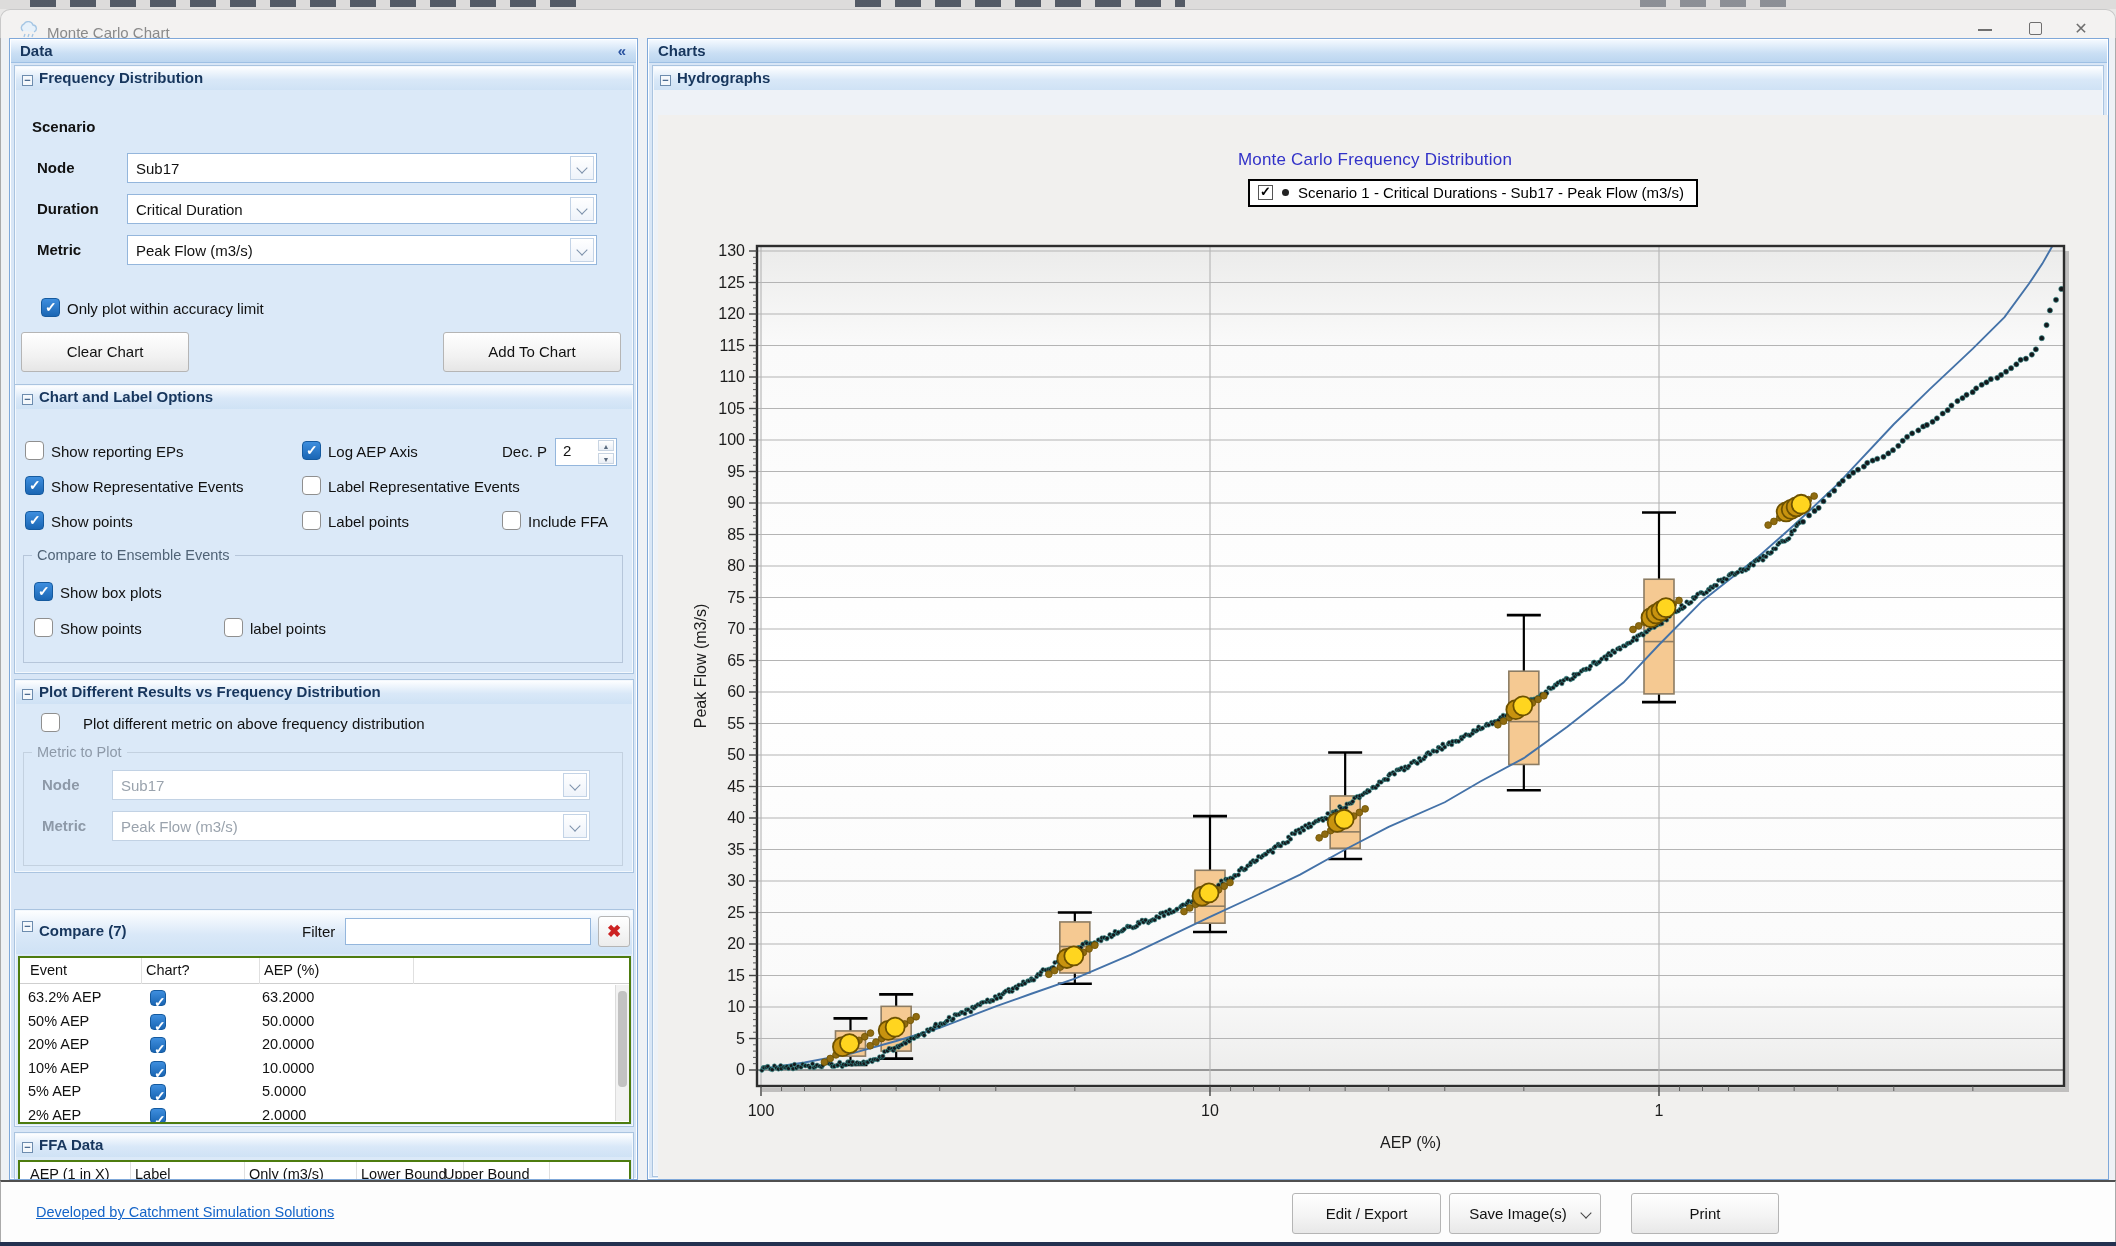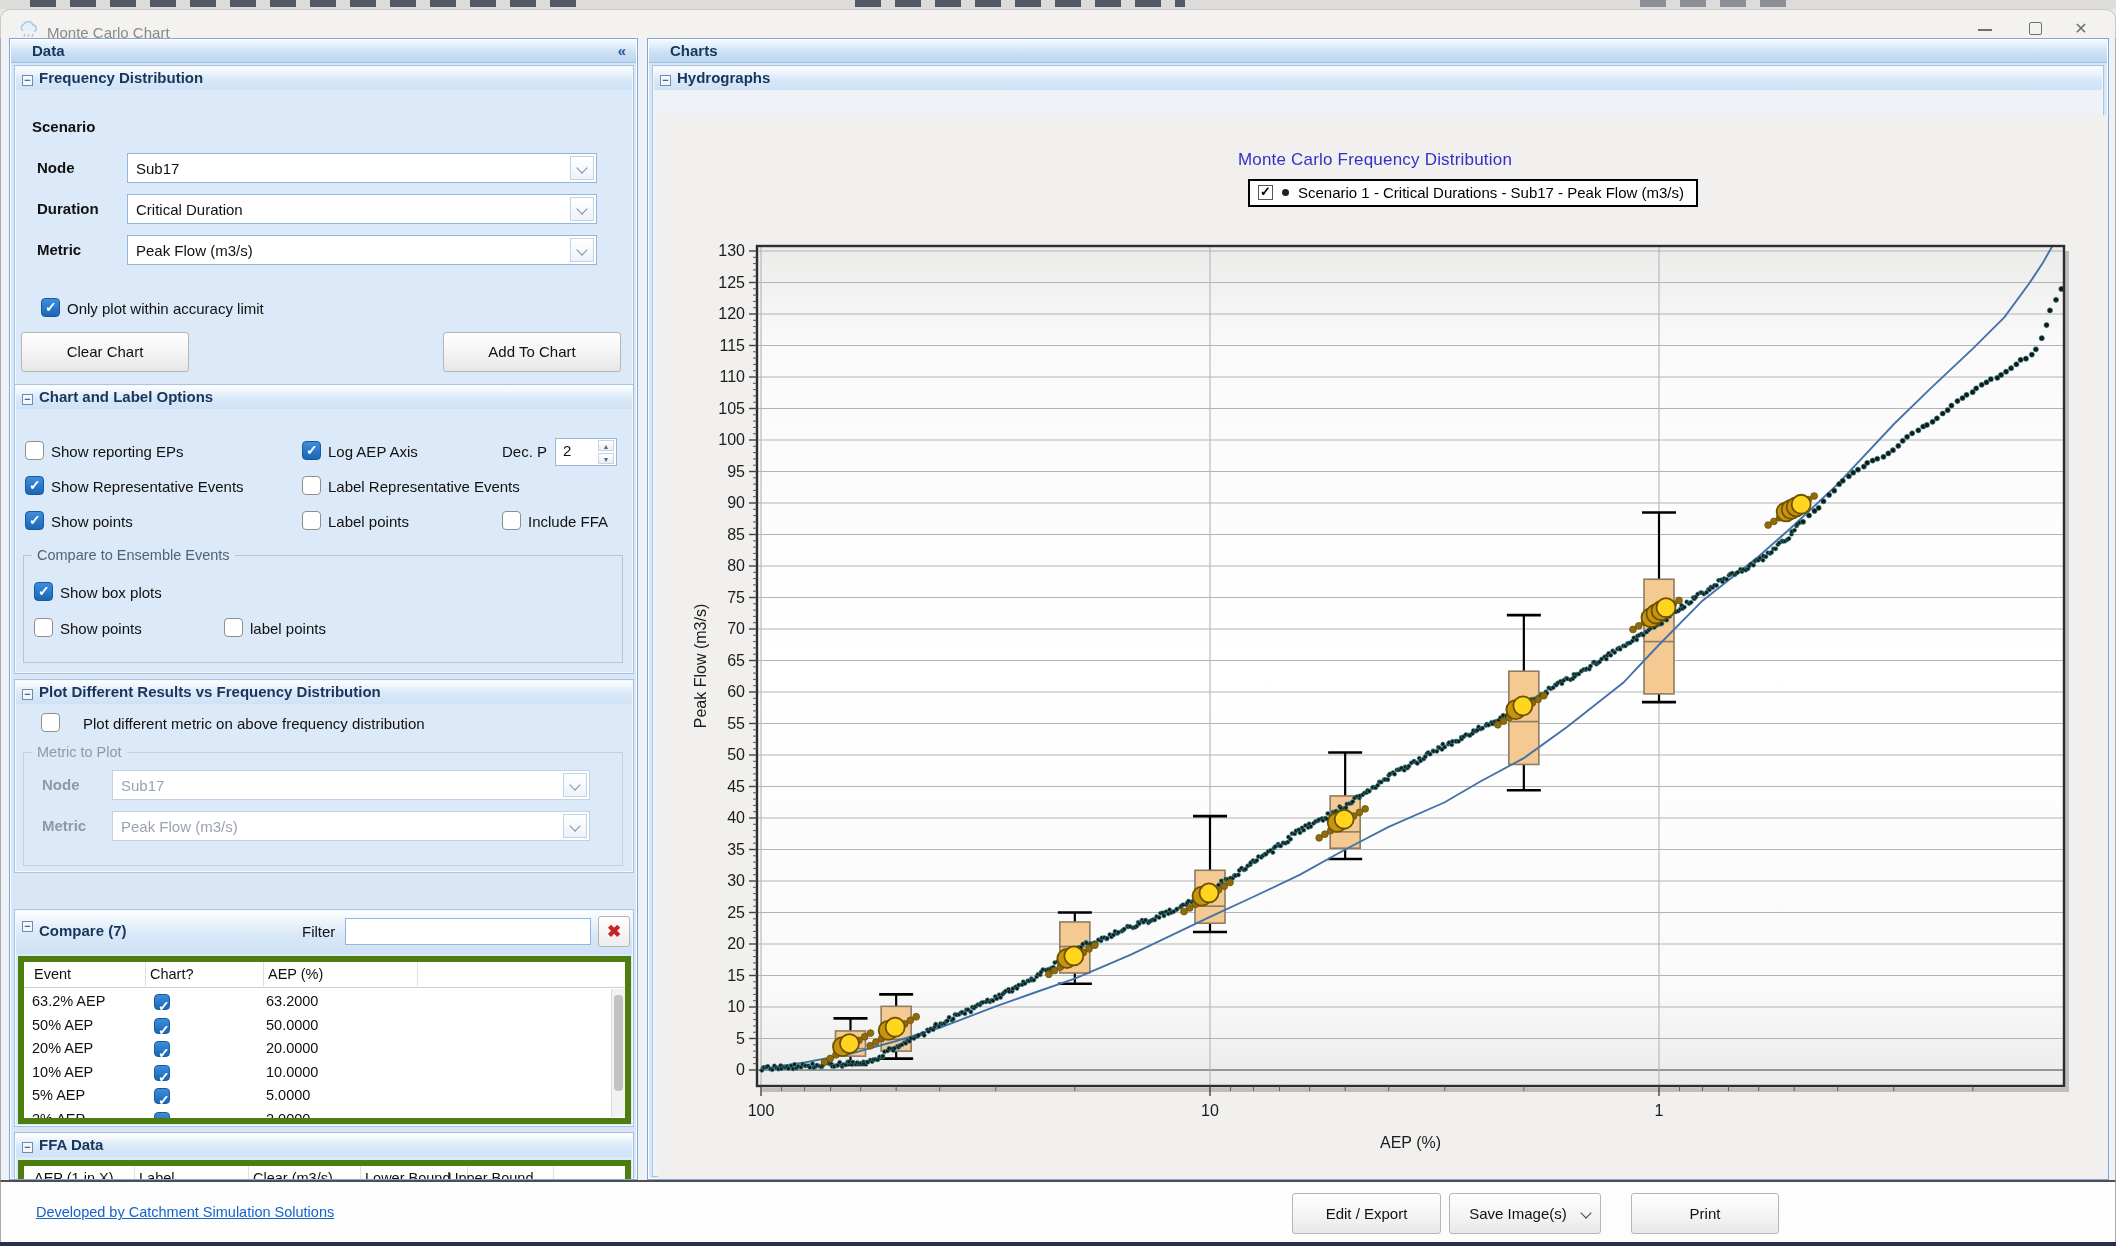--- a/index.html
+++ b/index.html
@@ -21,21 +21,21 @@
 
   #main { left:0; top:38px; width:2116px; height:1142px; background:#eef1f5; border-left:1px solid #aaa; border-right:1px solid #aaa; }
 
   
   .panel { background:#d8e6f6; border:1px solid #7fa8d9; box-shadow:inset 0 0 0 1px #ffffff; }
   #panel-left { left:8px; top:0px; width:629px; height:1142px; overflow:hidden; }
   #panel-right { left:646px; top:0px; width:1462px; height:1142px; overflow:hidden; }
   .phead { left:1px; top:1px; right:1px; height:23px;
     background:linear-gradient(#f4f9ff,#cadff4 60%,#bcd6f0);
     border-bottom:1px solid #9ec0e4; color:#17365d; font-weight:bold; font-size:15px;
-    line-height:22px; padding-left:21px; }
+    line-height:22px; padding-left:9px; }
 
   .section { position:absolute; left:4px; width:620px; background:#dbe9f8;
     border:1px solid #aac4e0; box-shadow:inset 0 0 0 1px #f3f8fd; }
   .sech { position:absolute; left:1px; right:1px; top:1px; height:23px;
     background:linear-gradient(#fdfeff,#d9e8f8 55%,#cfe2f5);
     color:#17365d; font-weight:bold; font-size:15px; line-height:22px; padding-left:6px; }
   .minus { display:inline-block; width:11px; height:11px; border:1px solid #6d8cae; background:#f4f8fc;
     color:#44658c; font-size:11px; line-height:9px; text-align:center; margin-right:6px; vertical-align:-1px; }
   .flabel { position:absolute; font-size:15px; font-weight:bold; color:#111; }
   .flabel.dim { color:#8d99a8; }
@@ -66,21 +66,21 @@
   .spin { position:absolute; background:#fff; border:1px solid #94b6dc; }
   .spin .v { position:absolute; left:7px; top:3px; font-size:15px; color:#111; }
   .spin .arr { position:absolute; right:2px; width:16px; height:11px; font-size:7px; line-height:11px;
     text-align:center; color:#5a6a7e; border:1px solid #c8d4e2; background:linear-gradient(#fff,#e9eef5); }
 
   
   #cmp-filter-input { position:absolute; background:#fff; border:1px solid #94b6dc; height:27px; }
   #cmp-x { position:absolute; width:32px; height:31px; background:linear-gradient(#ffffff,#ececec);
     border:1px solid #b5b5b5; border-radius:3px; color:#c22; font-size:17px; font-weight:bold;
     text-align:center; line-height:29px; cursor:pointer; }
-  .tbl { position:absolute; background:#fff; border:6px solid #4d7c0f; overflow:hidden; }
+  .tbl { position:absolute; background:#fff; border:2px solid #4d7c0f; overflow:hidden; }
   .thead { position:absolute; left:0; right:0; top:0; height:26px; background:#fff; border-bottom:1px solid #cfcfcf; }
   .th { position:absolute; top:0; height:26px; font-size:14.5px; color:#111; line-height:25px; border-right:1px solid #e0e0e0; padding-left:2px; }
   .crow { position:absolute; left:0; height:24px; font-size:14.5px; color:#111; }
   .crow .c { position:absolute; top:0; line-height:23px; white-space:nowrap; }
   .sbar { position:absolute; top:27px; bottom:1px; width:14px; background:#f2f2f2; border-left:1px solid #dcdcdc; }
   .sthumb { position:absolute; left:2px; width:9px; background:#c2c2c2; border-radius:4px; }
 
   
   #chart-body { position:absolute; left:5px; top:49px; width:1450px; height:1086px; background:#f1f0ee; }
   #chart-title { position:absolute; left:1130px; top:150px; width:490px; text-align:center;
@@ -272,21 +272,21 @@
           </div>
       </div>
     </div>
 
     <div class="section" style="top:1093px;height:60px;">
       <div class="sech"><span class="minus">−</span><span>FFA Data</span></div>
       <div class="tbl" style="left:3px;top:27px;width:613px;height:30px;">
         <div class="thead">
           <span class="th" style="left:8px;width:103px;">AEP (1 in X)</span>
           <span class="th" style="left:113px;width:112px;">Label</span>
-          <span class="th" style="left:227px;width:110px;">Clear (m3/s)</span>
+          <span class="th" style="left:227px;width:110px;">Only (m3/s)</span>
           <span class="th" style="left:339px;width:105px;">Lower Bound</span>
           <span class="th" style="left:422px;width:108px;">Upper Bound</span>
         </div>
       </div>
     </div>
   </div>
 
   <div class="abs panel" id="panel-right">
     <div class="abs phead">
       <span>Charts</span>

